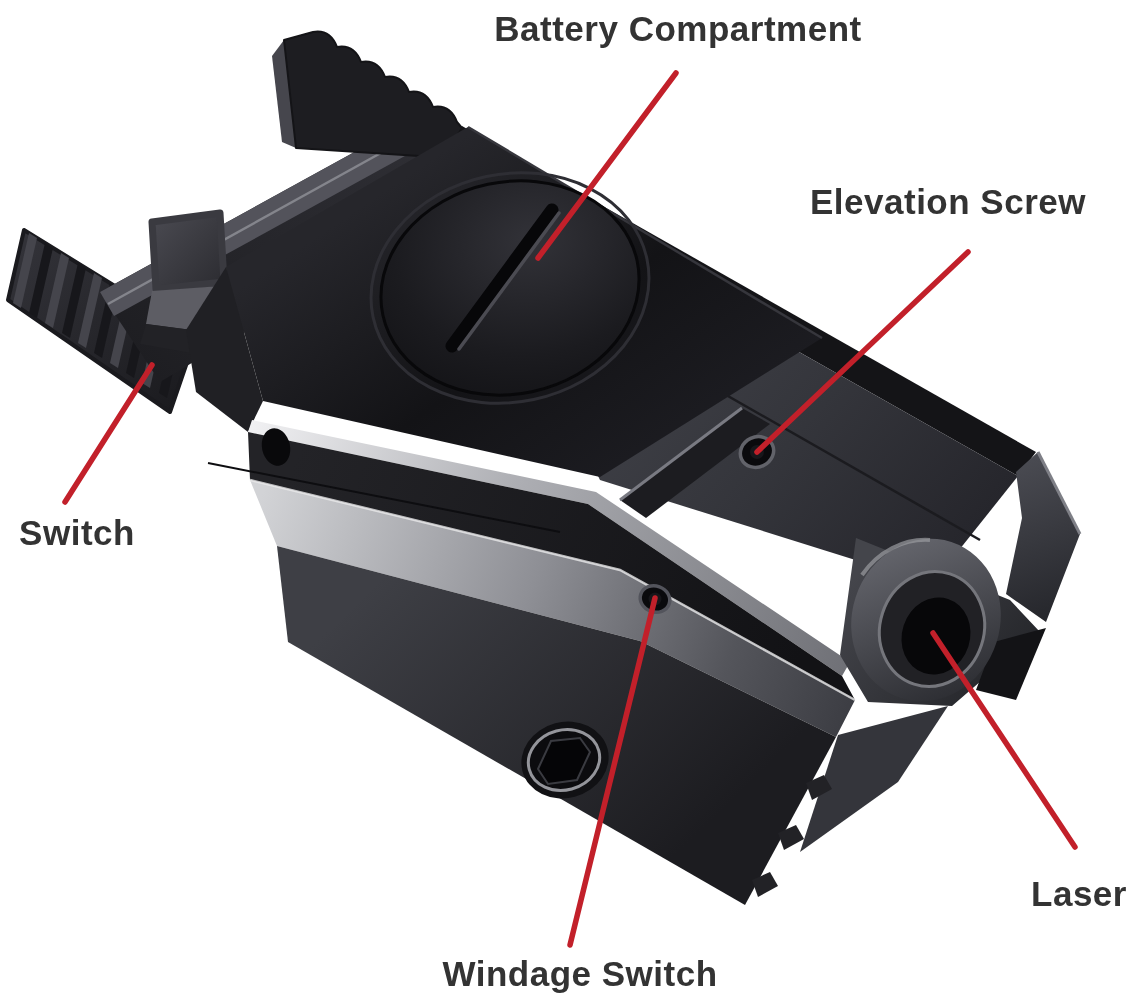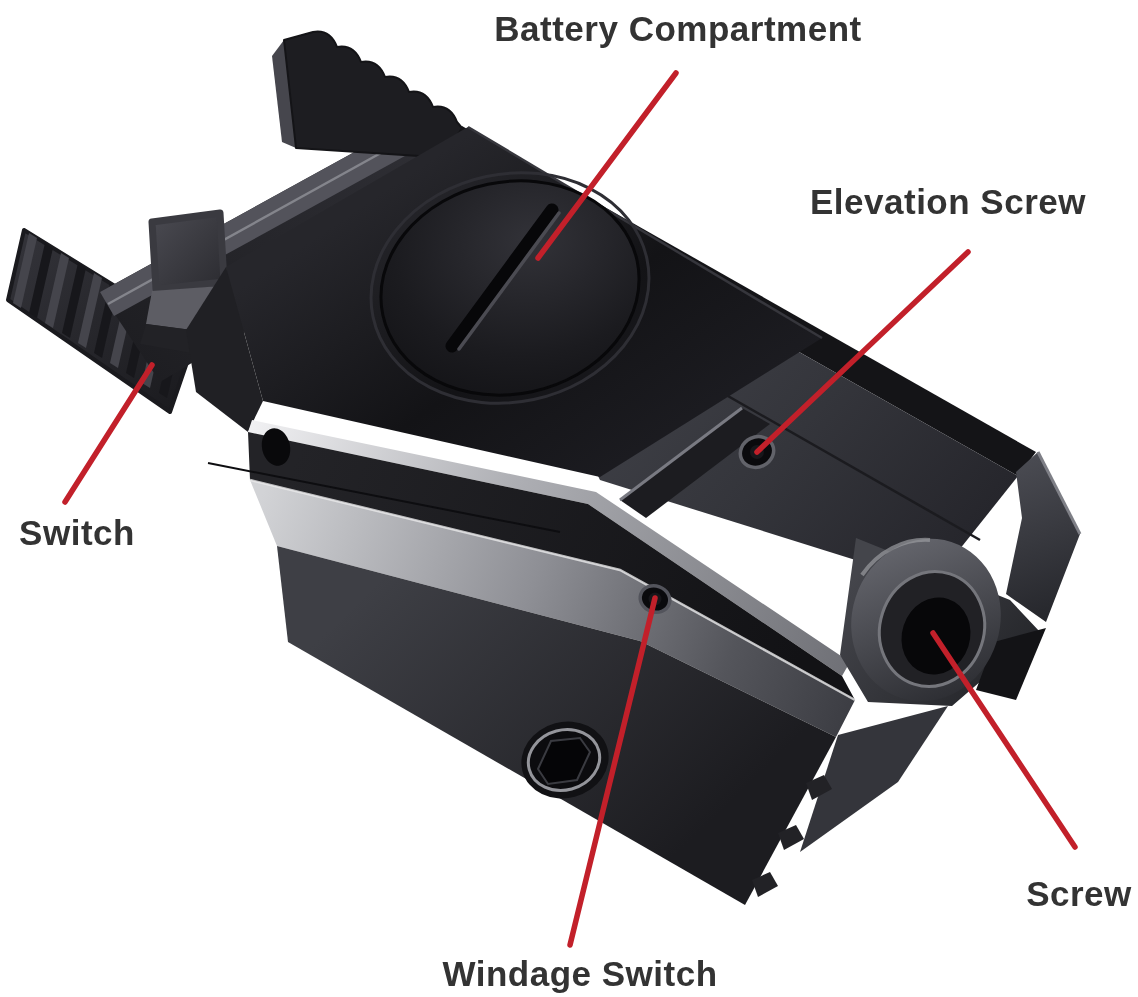--- a/index.html
+++ b/index.html
@@ -212,14 +212,14 @@
     <line class="ann" x1="65" y1="502" x2="152" y2="365"></line>
     <line class="ann" x1="655" y1="598" x2="570" y2="945"></line>
     <line class="ann" x1="933" y1="633" x2="1075" y2="847"></line>
   </g>
 </svg>
 
   <div class="label" style="left:678px;top:29px;">Battery Compartment</div>
   <div class="label" style="left:948px;top:202px;">Elevation Screw</div>
   <div class="label" style="left:77px;top:533px;">Switch</div>
   <div class="label" style="left:580px;top:974px;">Windage Switch</div>
-  <div class="label" style="left:1079px;top:894px;">Screw</div>
+  <div class="label" style="left:1079px;top:894px;">Laser</div>
 </div>
 
 </body></html>

